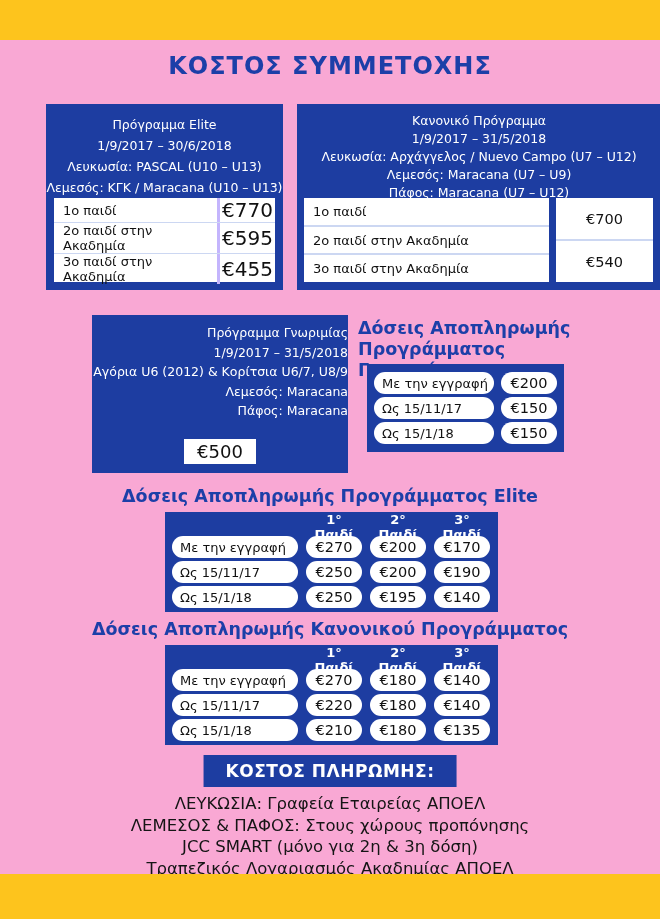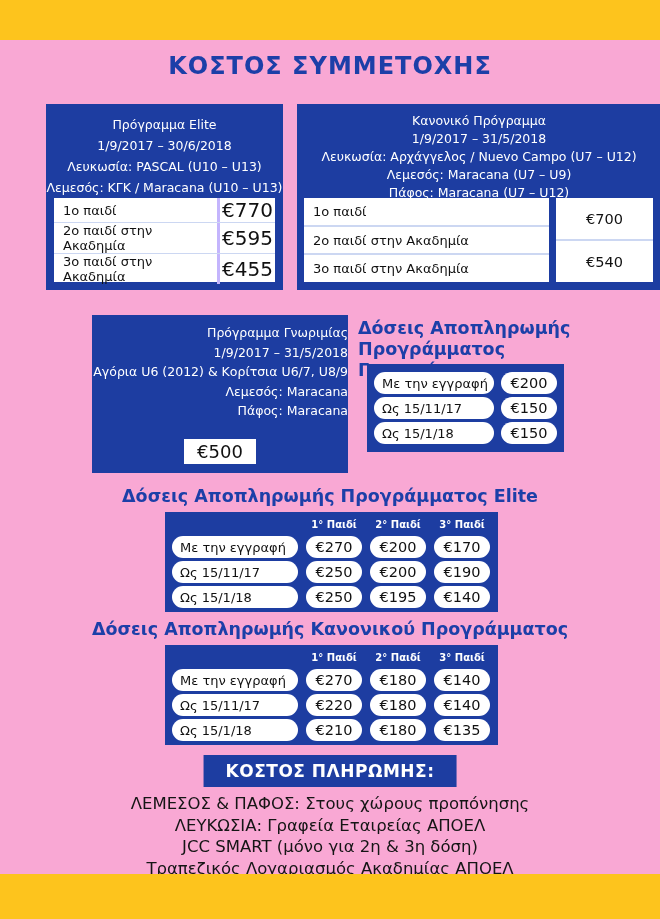--- a/index.html
+++ b/index.html
@@ -44,21 +44,21 @@
 
   .section-title { position:absolute; left:0; right:0; text-align:center;
     font-size:17.5px; font-weight:bold; color:#1c3fa8; }
   .two-line-title { position:absolute; font-size:17.5px; font-weight:bold;
     color:#1c3fa8; line-height:21px; }
 
   
   .inst-table { position:absolute; background:#1d3da1; }
   .inst-header { display:grid; grid-template-columns:126px 56px 56px 56px; column-gap:8px;
     padding:0 7px; height:24px; align-items:center; }
-  .inst-header .hcell { color:#ffffff; font-size:10px; font-weight:bold; text-align:center; }
+  .inst-header .hcell { color:#ffffff; font-size:13px; font-weight:bold; text-align:center; }
   .inst-body { display:grid; grid-template-columns:126px 56px 56px 56px; column-gap:8px; padding:0 7px 7px; }
   .strip { display:flex; flex-direction:column; gap:3px; }
   .cell { background:#ffffff; height:22px; color:#111111; display:flex; align-items:center;border-radius:11px; }
   .cell-label { padding-left:8px; font-size:13px; }
   .cell-price { justify-content:center; font-size:14.5px; }
 
   
   .mini-table { position:absolute; left:367px; top:364px; width:197px; height:88px;
     background:#1d3da1; display:grid; grid-template-columns:120px 56px; column-gap:7px;
     padding:8px 7px 7px; }
@@ -209,21 +209,21 @@
       <div class="strip">
         <div class="cell cell-price">€140</div>
         <div class="cell cell-price">€140</div>
         <div class="cell cell-price">€135</div>
       </div>
     </div>
   </div>
 
   <div class="payment-title-box">ΚΟΣΤΟΣ ΠΛΗΡΩΜΗΣ:</div>
   <div class="payment-lines">
+    <div class="payment-line">ΛΕΥΚΩΣΙΑ: Γραφεία Εταιρείας ΑΠΟΕΛ</div>
     <div class="payment-line">ΛΕΜΕΣΟΣ &amp; ΠΑΦΟΣ: Στους χώρους προπόνησης</div>
-    <div class="payment-line">ΛΕΥΚΩΣΙΑ: Γραφεία Εταιρείας ΑΠΟΕΛ</div>
     <div class="payment-line">JCC SMART (μόνο για 2η &amp; 3η δόση)</div>
     <div class="payment-line">Τραπεζικός Λογαριασμός Ακαδημίας ΑΠΟΕΛ</div>
   </div>
 
   <div class="bar bar-bottom"></div>
 
 </div>
 
 </body></html>

